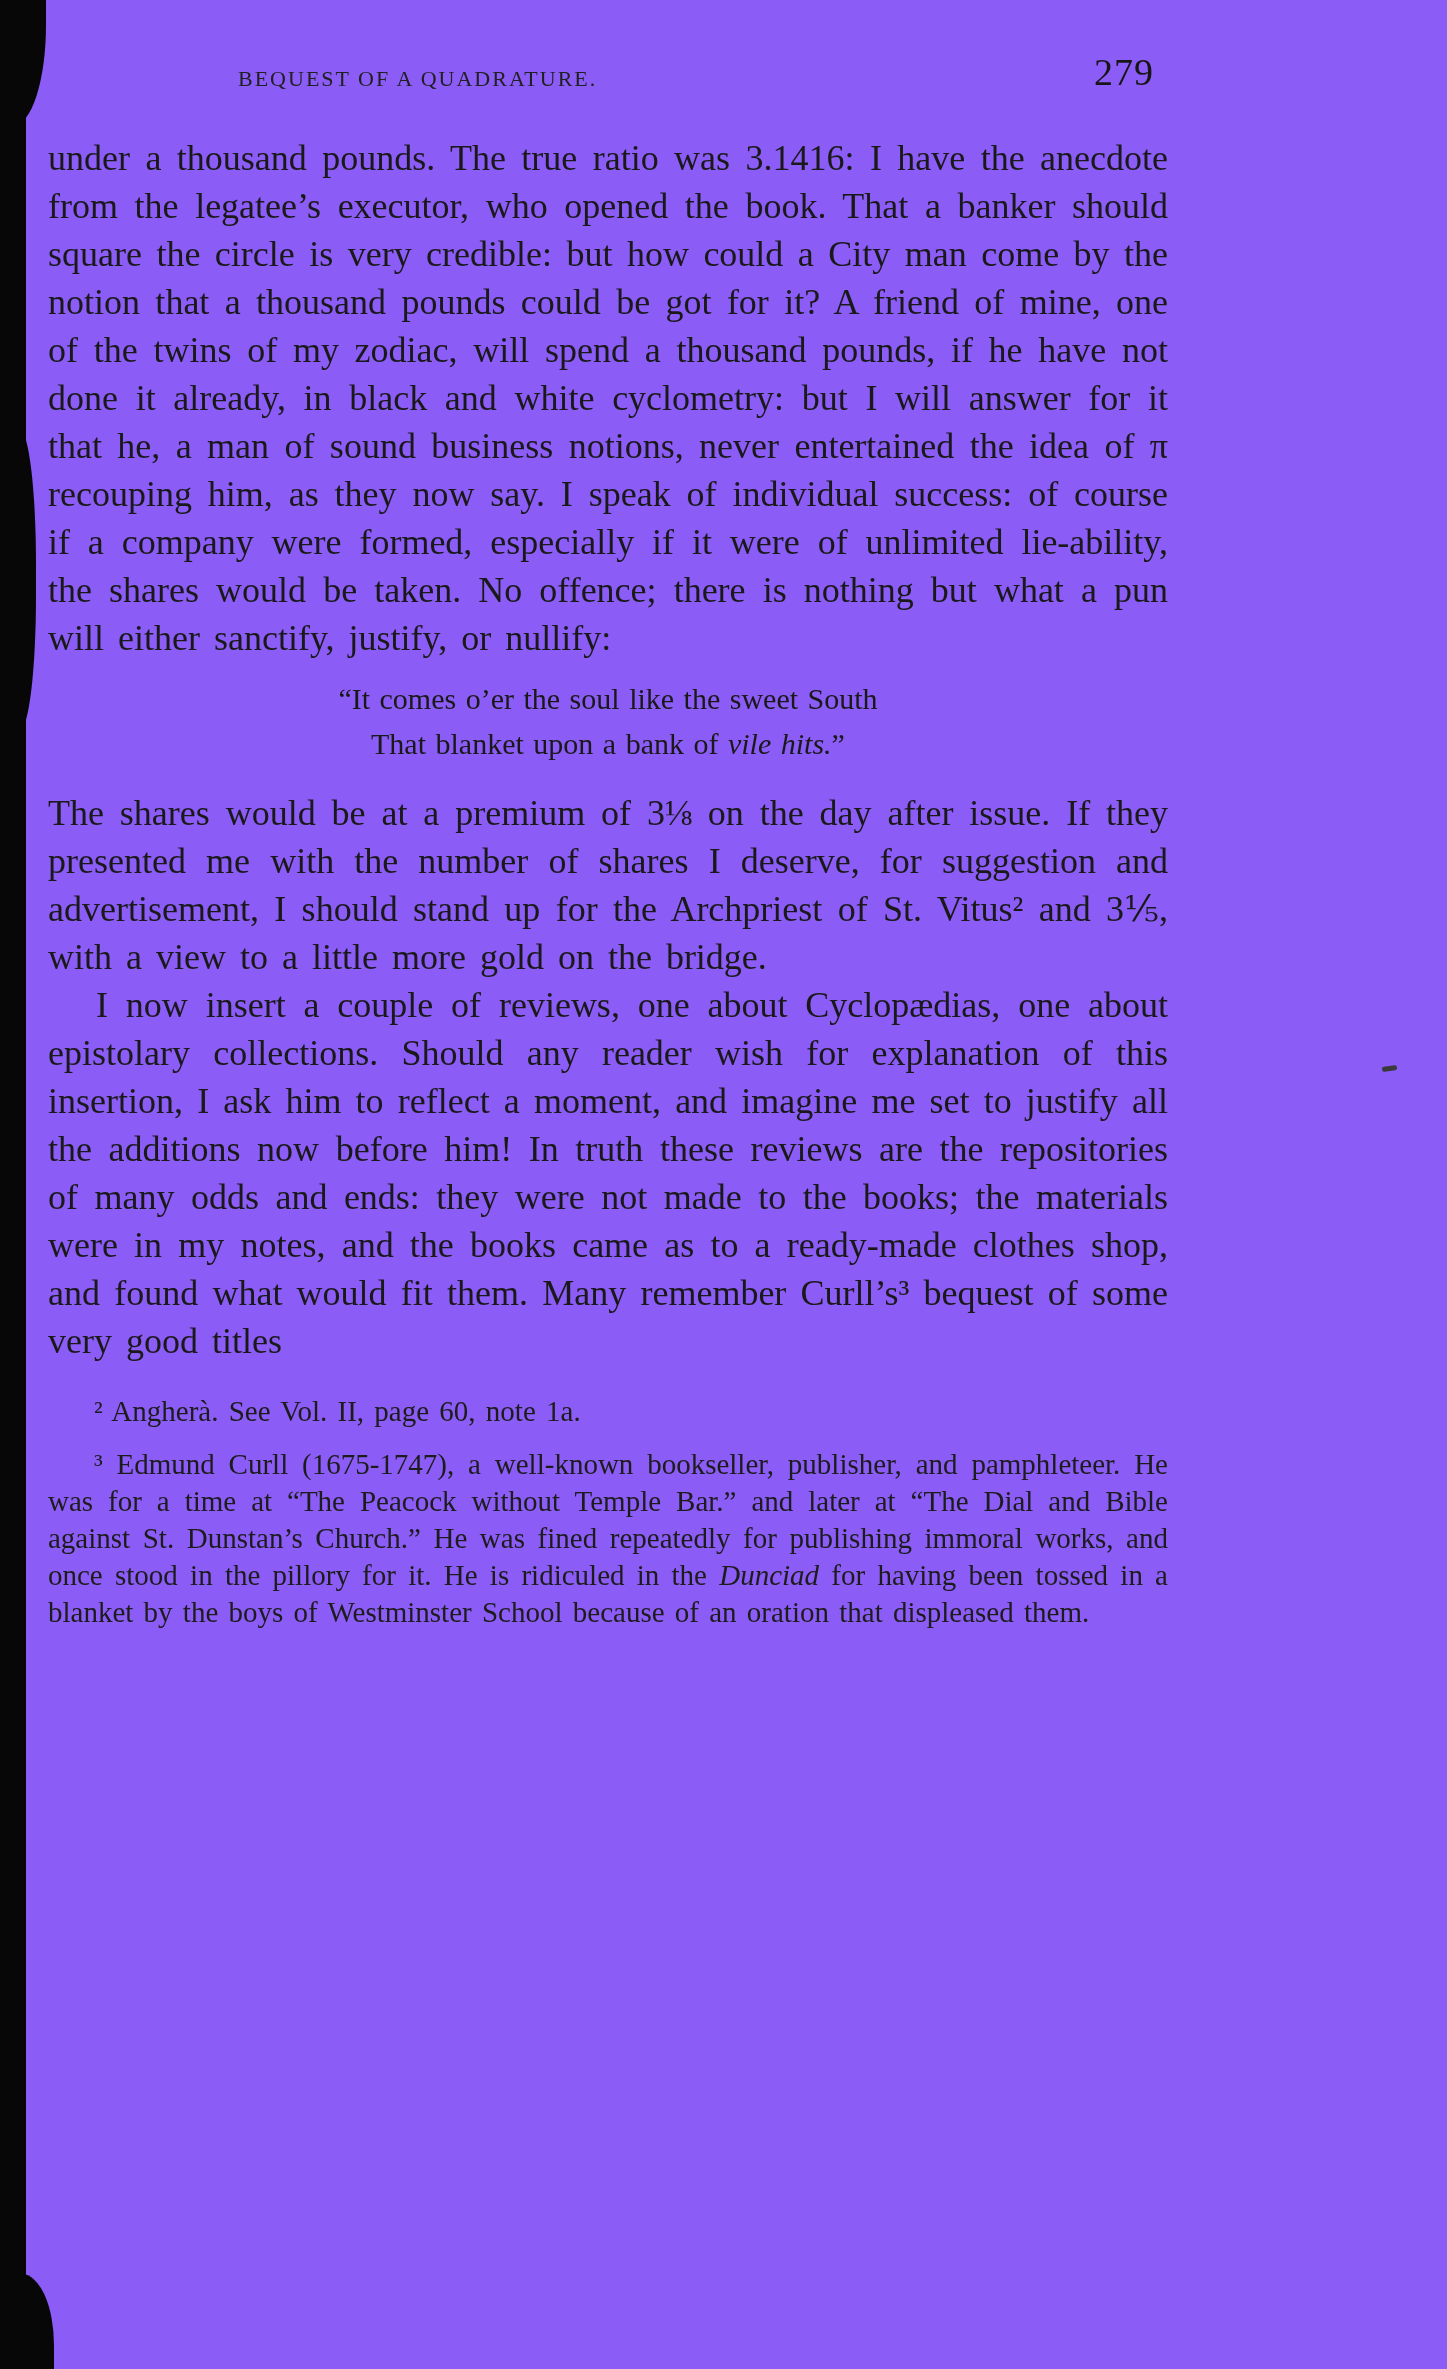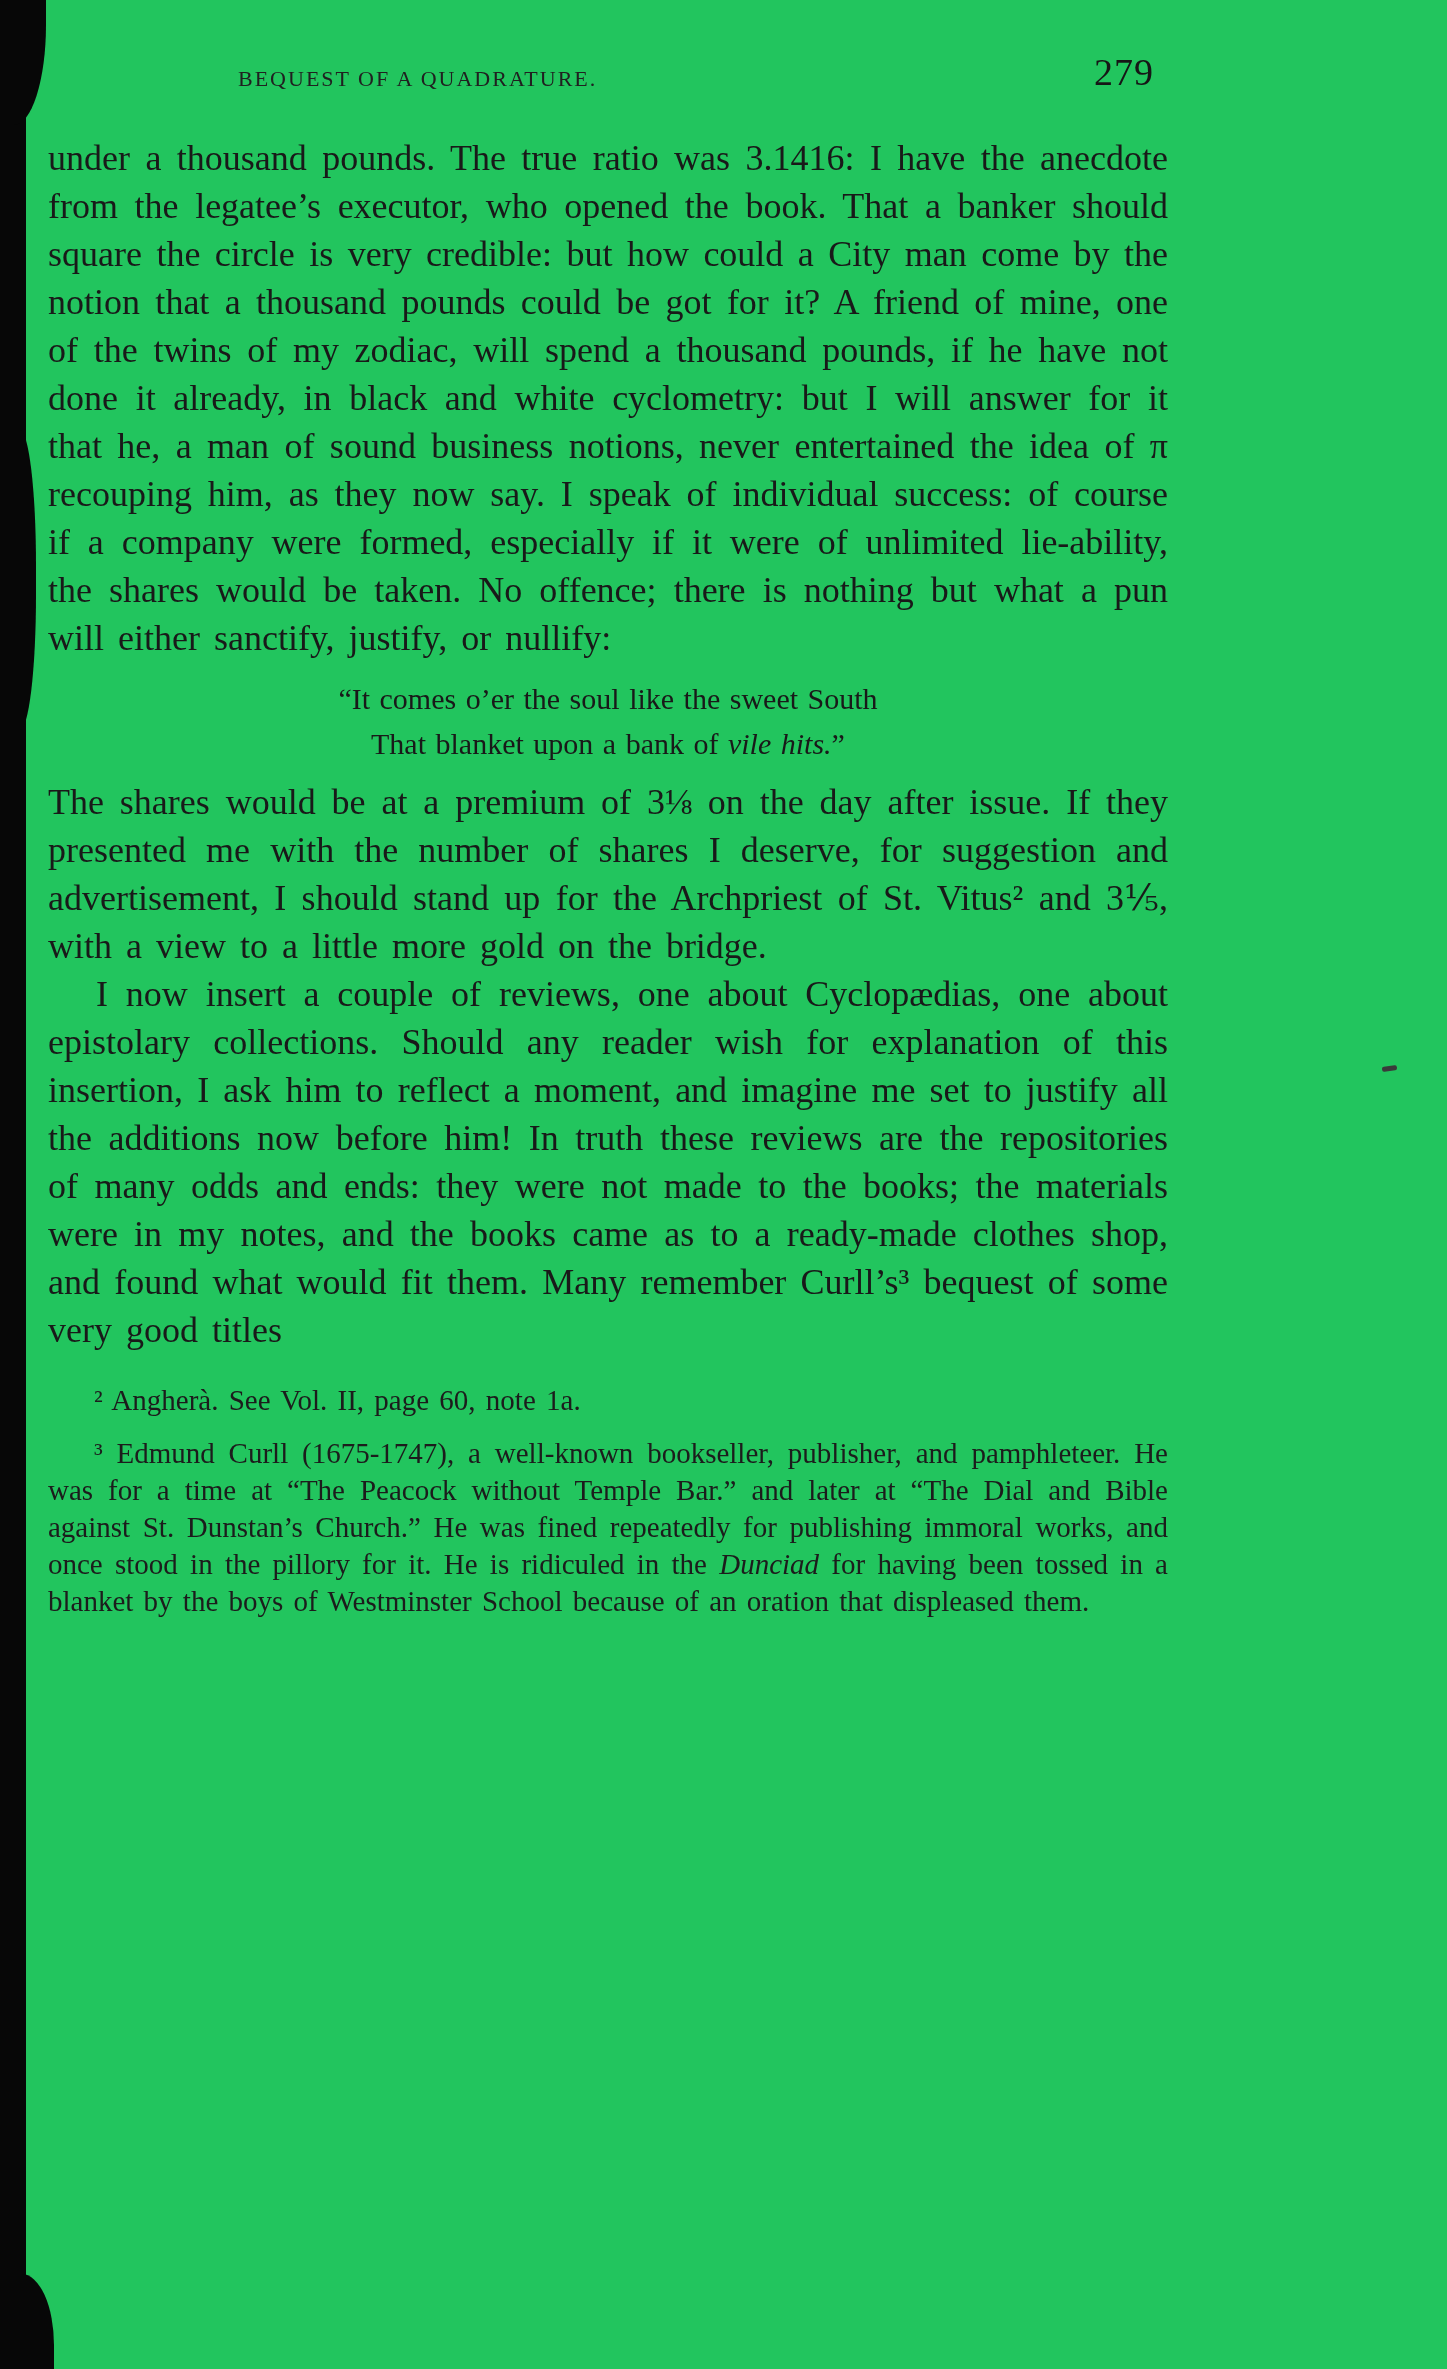--- a/index.html
+++ b/index.html
@@ -2,21 +2,21 @@
 <html><head>
 <meta charset="utf-8">
 <style>
   * { margin: 0; padding: 0; box-sizing: border-box; }
   html, body { background: #e9e9e7; }
   .page {
     position: relative;
     width: 1447px;
     height: 2369px;
     margin: 0 auto;
-    background: #22c55e;
+    background: #8b5cf6;
     font-family: "Liberation Serif", "DejaVu Serif", serif;
     color: #1a1a1a;
     overflow: hidden;
   }
 
   
   .binding-edge {
     position: absolute;
     left: 0; top: 0;
     width: 26px; height: 100%;
@@ -82,21 +82,21 @@
     line-height: 48px;
     text-align: justify;
     word-spacing: 5px;
     color: #191919;
   }
   .para { text-align: justify; }
   .para.indented { text-indent: 48px; }
 
   .quote {
     width: 82%;
-    margin: 14px auto 12px auto;
+    margin: 14px auto 23px auto;
     text-align: center;
     font-size: 30px;
     line-height: 45px;
     word-spacing: 2px;
   }
 
   .italic { font-style: italic; }
 
   .footnotes {
     margin-top: 28px;

